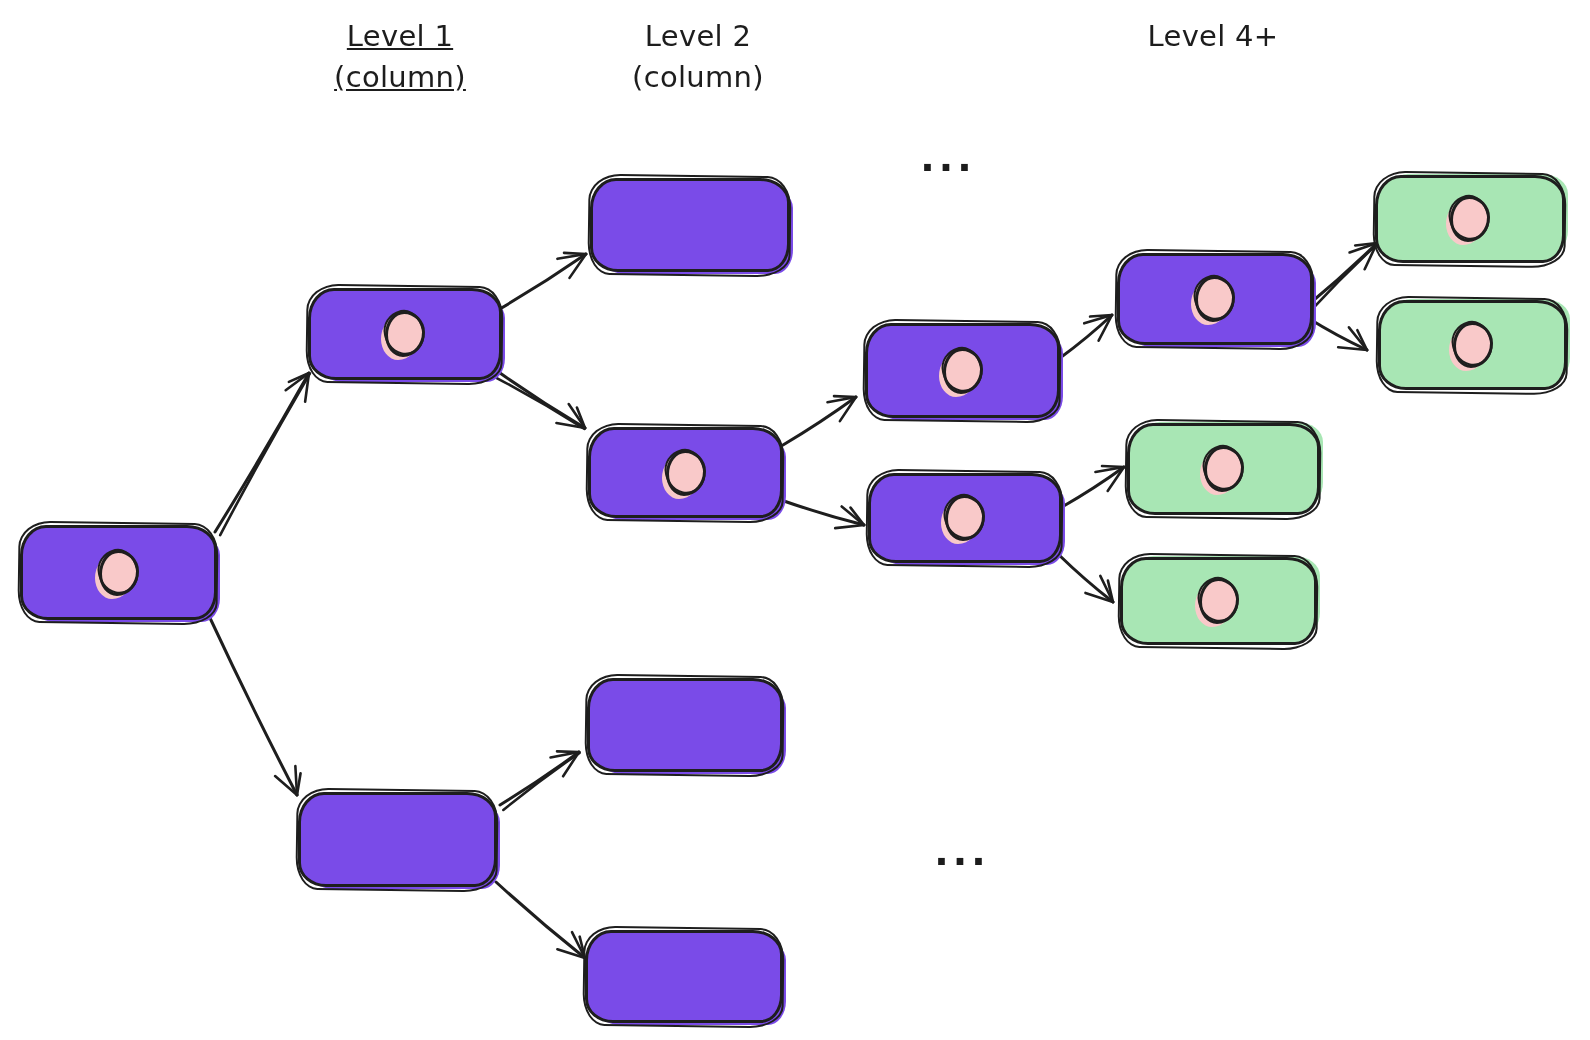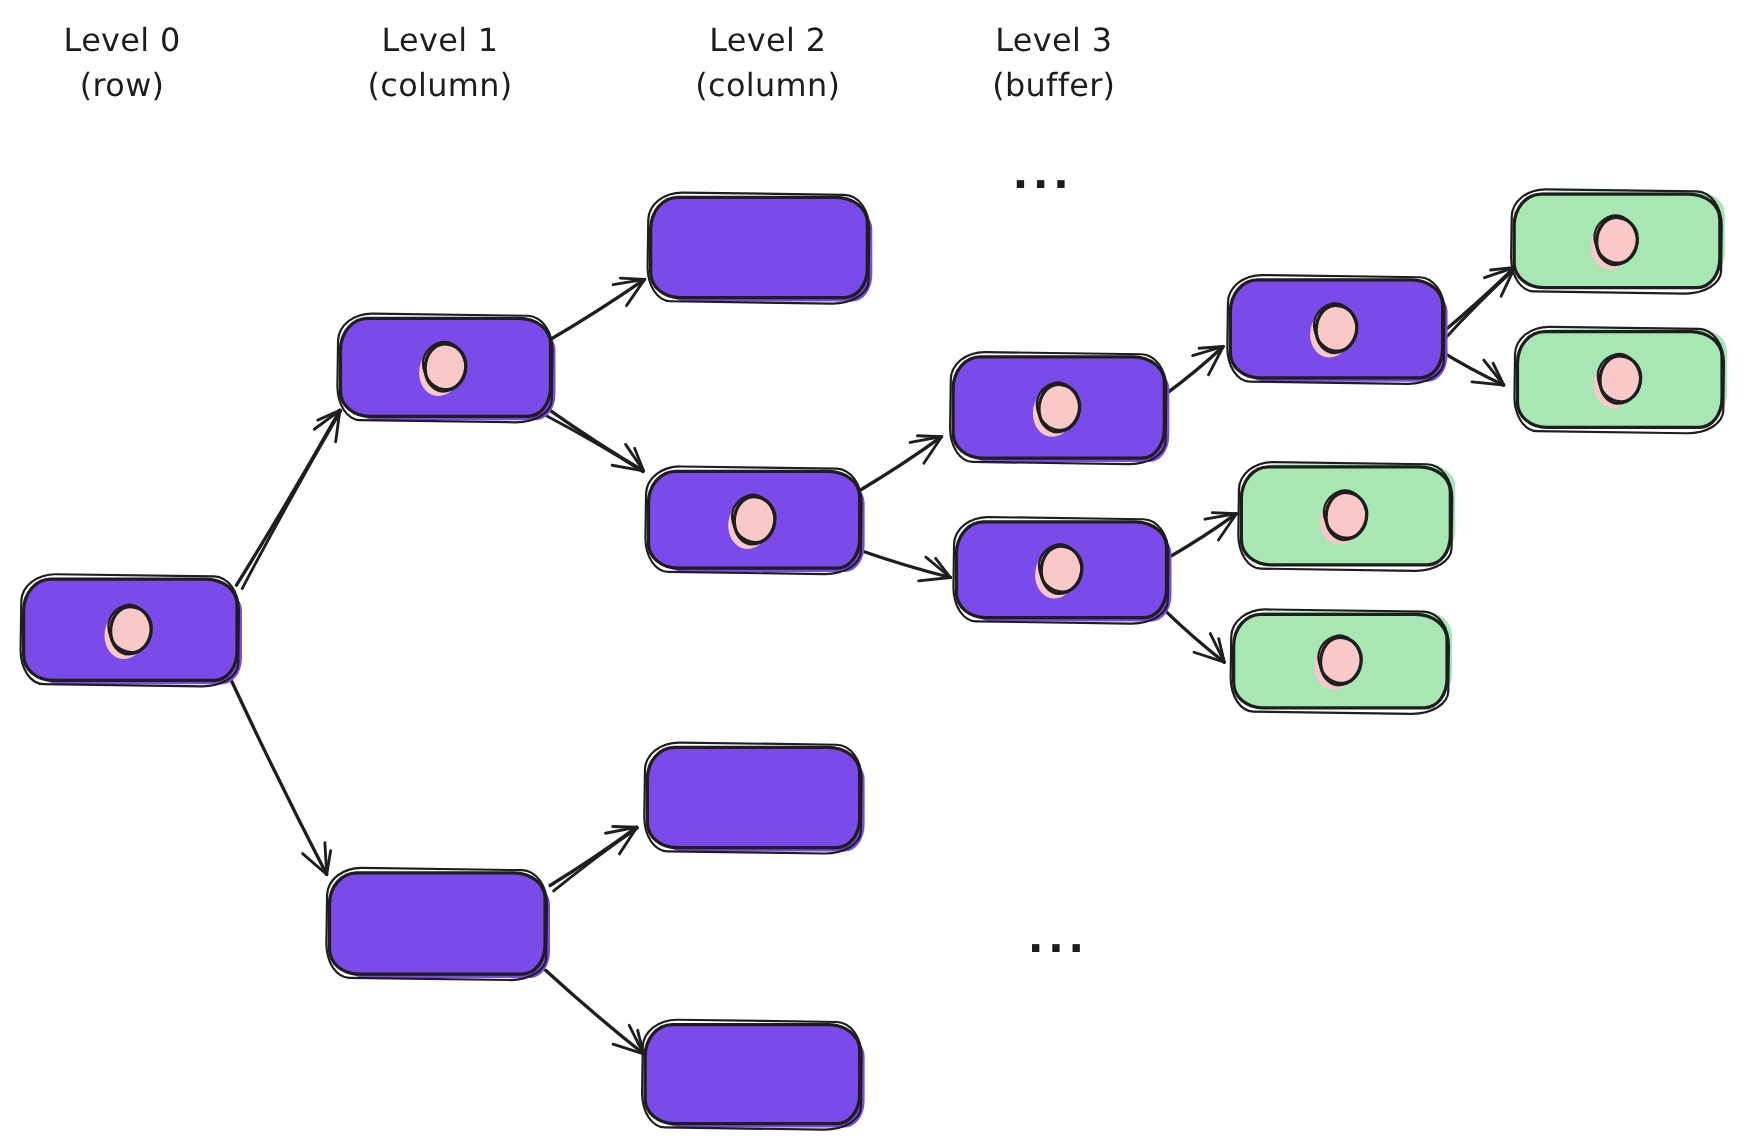--- a/index.html
+++ b/index.html
@@ -125,37 +125,30 @@
         <path d="M579,752 L557.0093027040942,751.3602872208212" fill="none" stroke="#1e1e1e" stroke-width="2.6" stroke-linecap="round"></path>
       </g>
       <g>
         <path d="M496,882 Q539.2012341518447,921.5209231642872 585,958" fill="none" stroke="#1e1e1e" stroke-width="3" stroke-linecap="round"></path>
         <path d="M585,958 L572.021053510963,932.0664898628297" fill="none" stroke="#1e1e1e" stroke-width="2.6" stroke-linecap="round"></path>
         <path d="M585,958 L557.3539194455265,949.2424758078804" fill="none" stroke="#1e1e1e" stroke-width="2.6" stroke-linecap="round"></path>
         <path d="M585,958 L579.6846022797406,936.6517788311189" fill="none" stroke="#1e1e1e" stroke-width="2.6" stroke-linecap="round"></path>
       </g>
     </svg>
 
-  <div class="hdr" style="left: 111px;">
-    <div>Level 0</div>
-    <div>(row)</div>
-  </div>
-  <div class="hdr" style="left: 400px;">
+  <div class="hdr" style="left: 400px; text-decoration: underline;">
     <div>Level 1</div>
     <div>(column)</div>
   </div>
   <div class="hdr" style="left: 698px;">
     <div>Level 2</div>
     <div>(column)</div>
   </div>
-  <div class="hdr" style="left: 958px;">
-    <div>Level 3</div>
-    <div>(buffer)</div>
-  </div>
   <div class="hdr" style="left: 1213px;">
+    <div>Level 4+</div>
   </div>
 
   <div class="ellipsis" style="left: 948px; top: 158px;">...</div>
   <div class="ellipsis" style="left: 962px; top: 852px;">...</div>
 
   <div id="nodes">
       <div class="node node--purple" style="left: 20px; top: 525px; width: 197px; height: 95px;">
         <span class="dot"></span>
       </div>
       <div class="node node--purple" style="left: 308px; top: 288px; width: 194px; height: 92px;">

